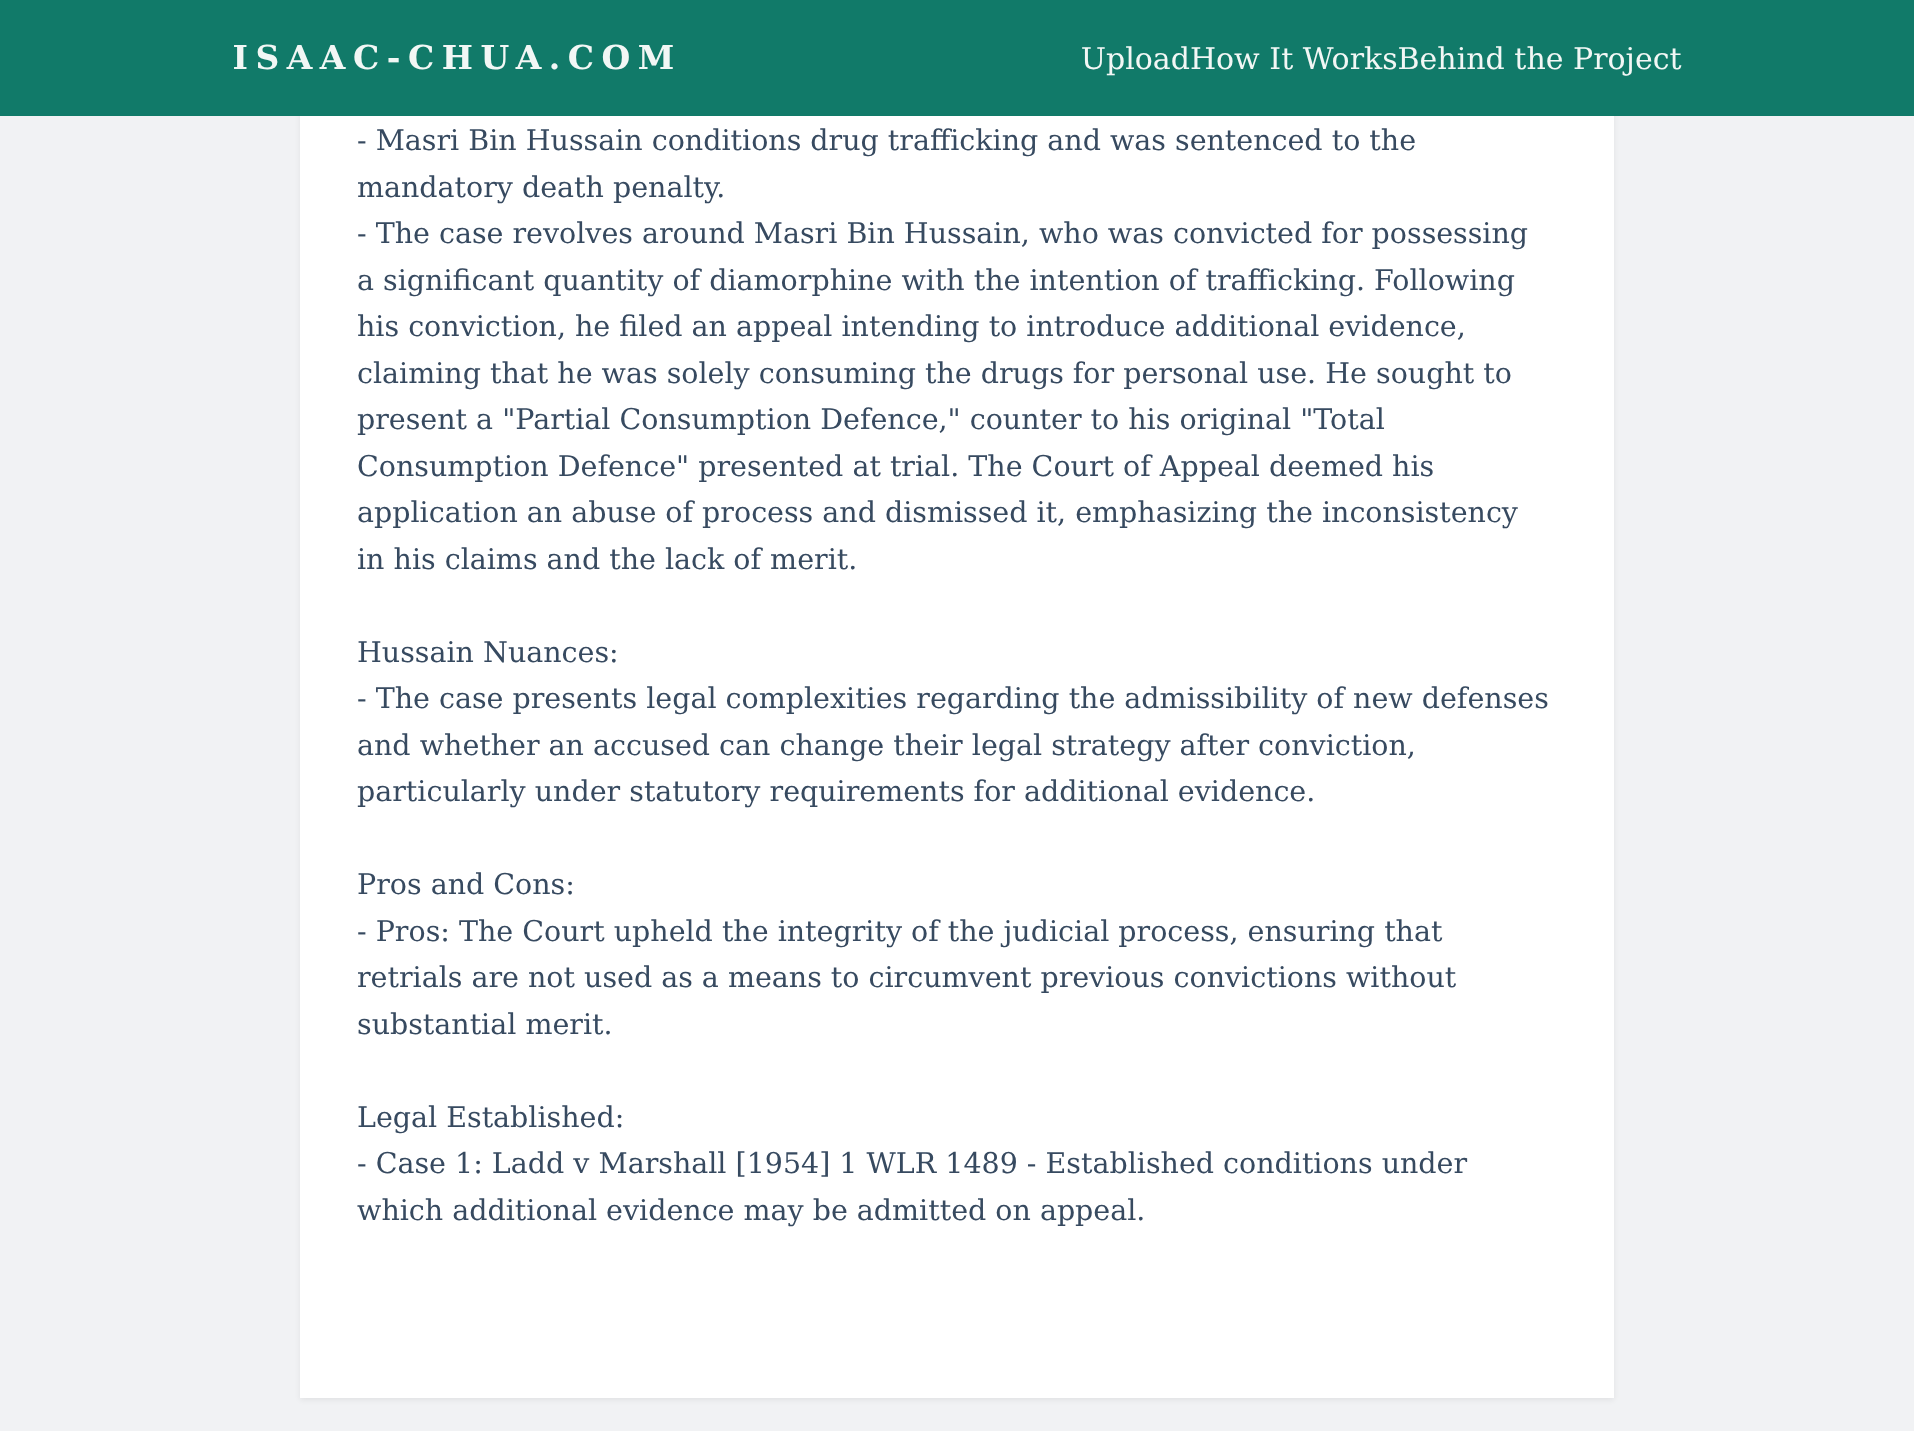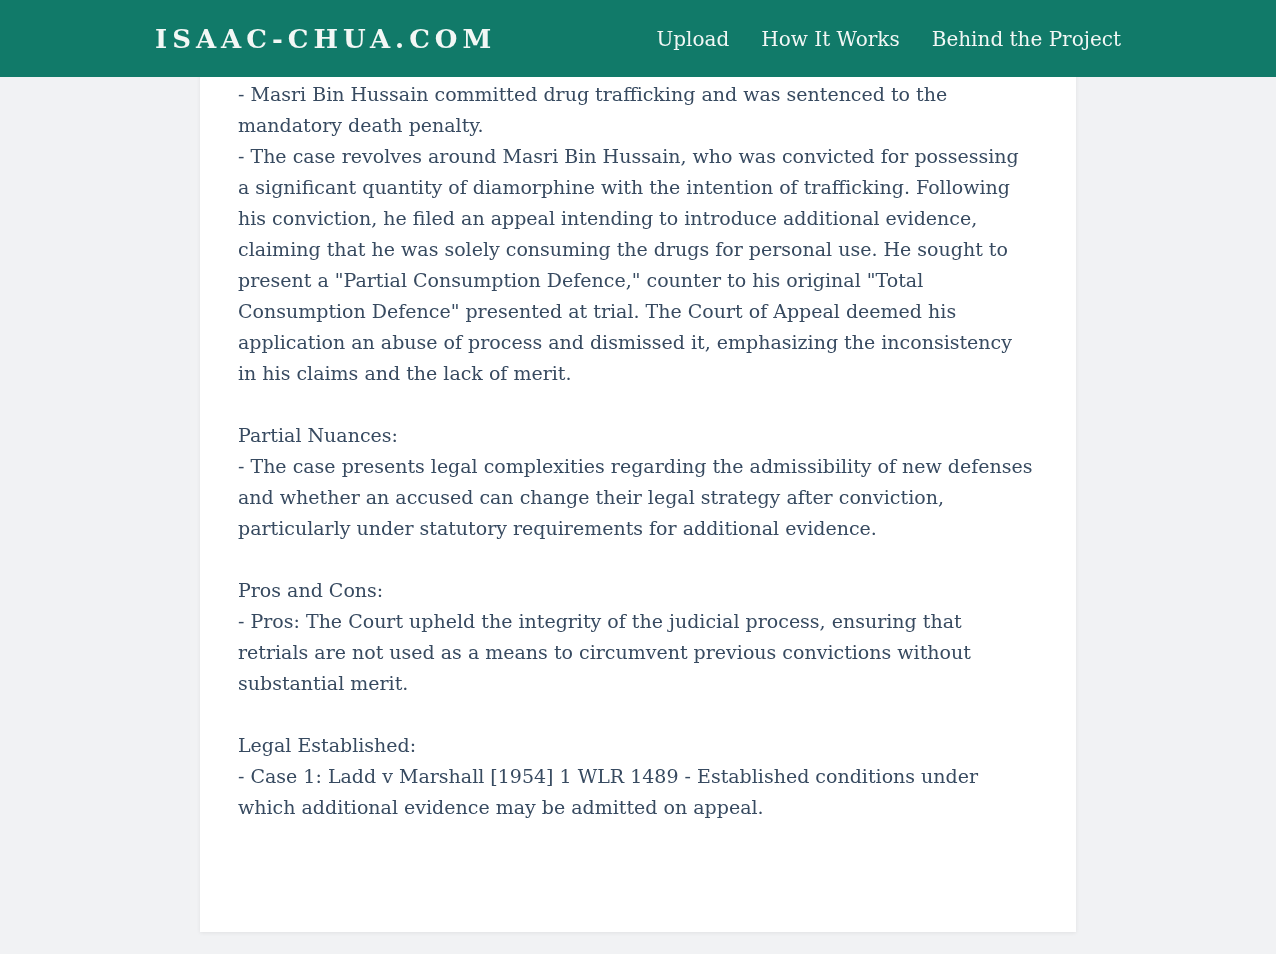--- a/index.html
+++ b/index.html
@@ -28,30 +28,29 @@
   .header-inner {
     max-width: 966px;
     height: 100%;
     margin: 0 auto;
     display: flex;
     align-items: center;
     justify-content: space-between;
   }
   .logo {
     color: var(--header-text);
-    font-size: 26px;
+    font-size: 22px;
     font-weight: bold;
     letter-spacing: 5px;
     text-decoration: none;
     cursor: pointer;
     white-space: nowrap;
   }
   .main-nav {
     display: flex;
-    gap: 32px;
   }
   .main-nav a {
     color: var(--header-text);
     font-size: 20px;
     text-decoration: none;
     cursor: pointer;
     white-space: nowrap;
   }
   
   .page-body {
@@ -98,26 +97,26 @@
   </div>
 </header>
 
 <main class="page-body">
   <div class="card">
     <span class="clipped-descender"></span>
     <div class="doc">
 
       <section>
         <p>Summary:</p>
-        <p>- Masri Bin Hussain committed drug trafficking and was sentenced to the mandatory death penalty.</p>
+        <p>- Masri Bin Hussain conditions drug trafficking and was sentenced to the mandatory death penalty.</p>
         <p>- The case revolves around Masri Bin Hussain, who was convicted for possessing a significant quantity of diamorphine with the intention of trafficking. Following his conviction, he filed an appeal intending to introduce additional evidence, claiming that he was solely consuming the drugs for personal use. He sought to present a "Partial Consumption Defence," counter to his original "Total Consumption Defence" presented at trial. The Court of Appeal deemed his application an abuse of process and dismissed it, emphasizing the inconsistency in his claims and the lack of merit.</p>
       </section>
 
       <section>
-        <p>Partial Nuances:</p>
+        <p>Hussain Nuances:</p>
         <p>- The case presents legal complexities regarding the admissibility of new defenses and whether an accused can change their legal strategy after conviction, particularly under statutory requirements for additional evidence.</p>
       </section>
 
       <section>
         <p>Pros and Cons:</p>
         <p>- Pros: The Court upheld the integrity of the judicial process, ensuring that retrials are not used as a means to circumvent previous convictions without substantial merit.</p>
       </section>
 
       <section>
         <p>Legal Established:</p>

